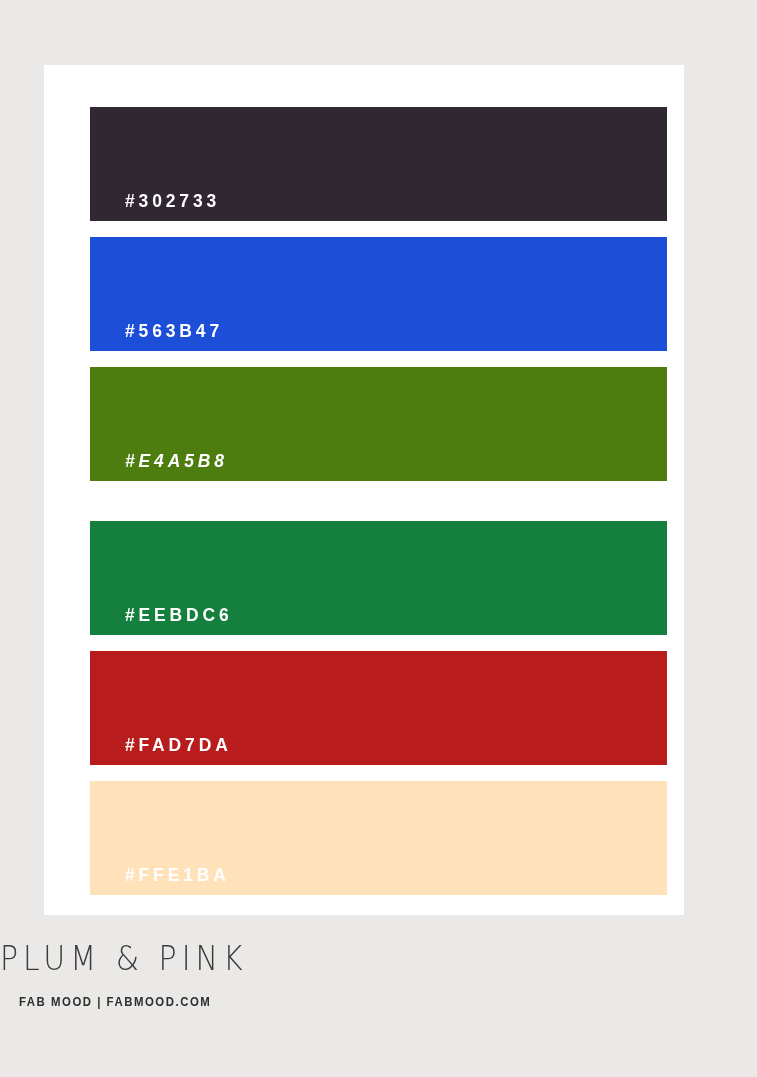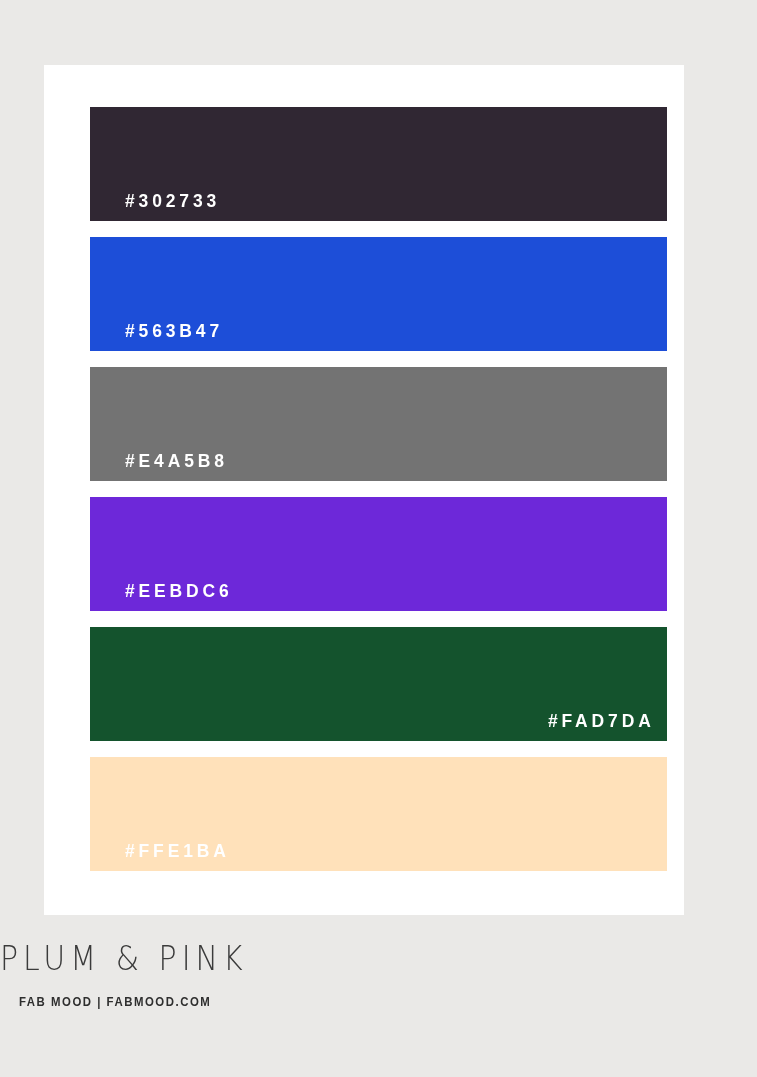--- a/index.html
+++ b/index.html
@@ -95,29 +95,29 @@
   <div id="swatch-stack">
 
     <div class="swatch" style="background-color: rgb(48, 39, 51);">
       <span class="swatch-label" style="color: rgb(255, 255, 255);">#302733</span>
     </div>
 
     <div class="swatch" style="background-color: #1d4ed8;">
       <span class="swatch-label" style="color: rgb(255, 255, 255);">#563B47</span>
     </div>
 
-    <div class="swatch" style="background-color: #737373;">
+    <div class="swatch" style="background-color: #4d7c0f; font-style: italic;">
       <span class="swatch-label" style="color: rgb(255, 255, 255);">#E4A5B8</span>
     </div>
 
-    <div class="swatch" style="background-color: #6d28d9;">
+    <div class="swatch" style="background-color: #15803d; margin-top: 24px;">
       <span class="swatch-label" style="color: rgb(255, 255, 255);">#EEBDC6</span>
     </div>
 
-    <div class="swatch" style="background-color: #14532d; justify-content: flex-end;">
+    <div class="swatch" style="background-color: #b91c1c;">
       <span class="swatch-label" style="color: rgb(255, 255, 255);">#FAD7DA</span>
     </div>
 
     <div class="swatch" style="background-color: rgb(255, 225, 186);">
       <span class="swatch-label" style="color: rgb(255, 255, 255);">#FFE1BA</span>
     </div>
 
   </div>
 </div>
 

